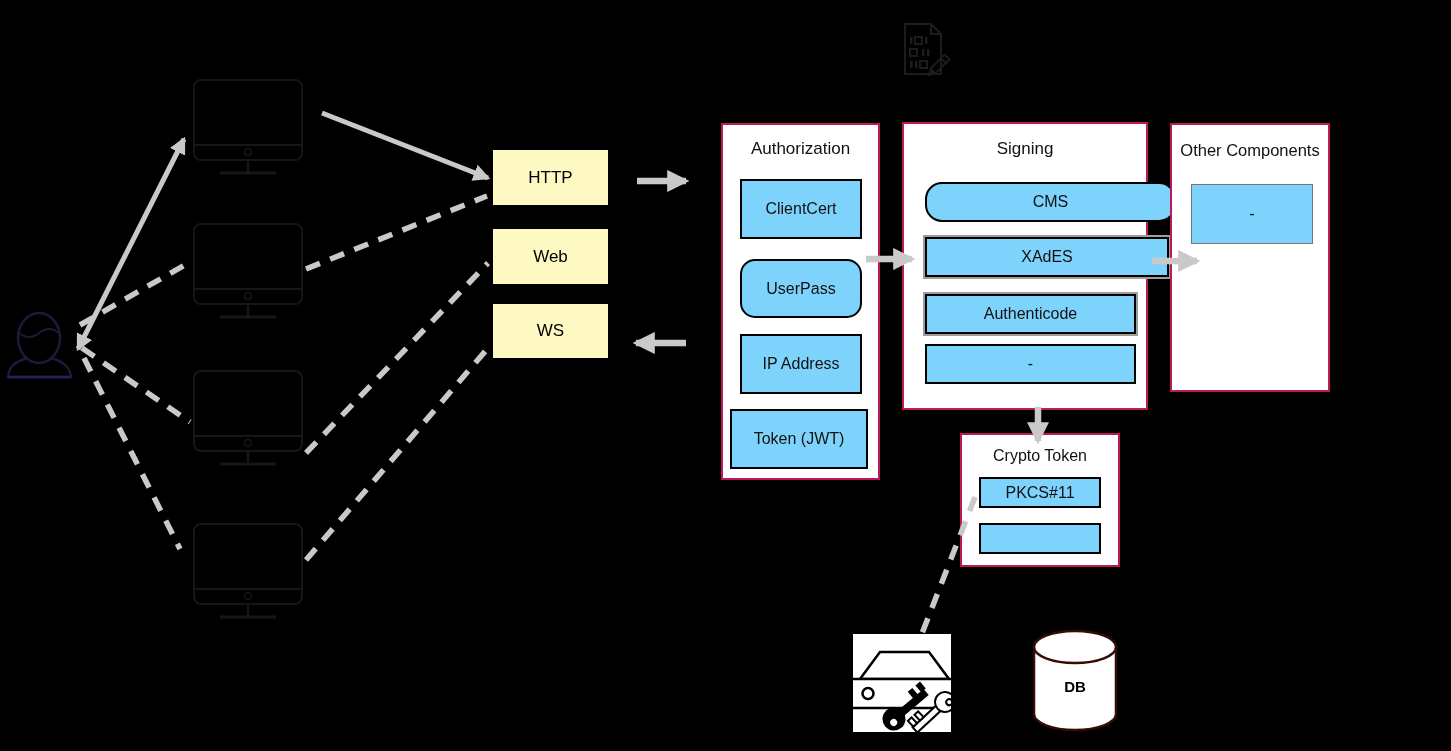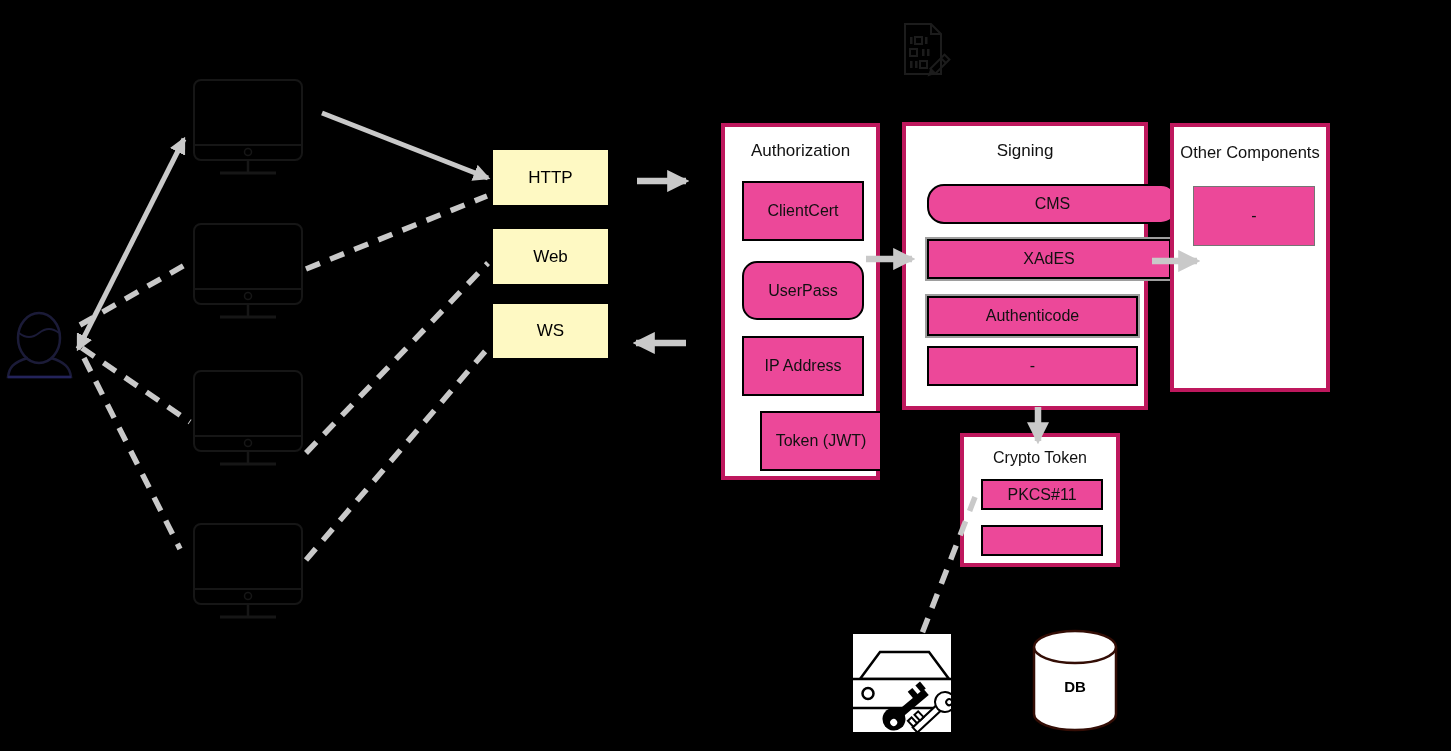--- a/index.html
+++ b/index.html
@@ -2,23 +2,23 @@
 <html><head>
 <meta charset="utf-8">
 <style>
   html,body{margin:0;padding:0;background:#000;}
   .canvas{position:relative;width:1451px;height:751px;background:#000;overflow:hidden;
           font-family:"Liberation Sans",sans-serif;color:#000;}
   .lines-svg{position:absolute;left:0;top:0;z-index:3;pointer-events:none;}
   .box{position:absolute;background:#fef9c3;border:2px solid #000;box-sizing:border-box;
        display:flex;align-items:center;justify-content:center;z-index:2;}
   .iface{font-size:17px;}
-  .panel{position:absolute;background:#fff;border:4px solid #be185d;box-sizing:border-box;z-index:2;}
+  .panel{position:absolute;background:#fff;border:2px solid #be185d;box-sizing:border-box;z-index:2;}
   .panel-title{text-align:center;font-size:17px;color:#111;}
-  .sub{position:absolute;background:#ec4899;border:2px solid #000;box-sizing:border-box;
+  .sub{position:absolute;background:#7dd3fc;border:2px solid #000;box-sizing:border-box;
        display:flex;align-items:center;justify-content:center;font-size:16px;color:#111;}
   .sub.hl{box-shadow:0 0 0 2px #9e9e9e;}
   .sub.gray{border:1.5px solid #757575;}
   .db-label{position:absolute;z-index:4;font-weight:bold;font-size:15px;color:#000;
             text-align:center;}
 </style>
 </head>
 <body>
 
 <div class="canvas">
@@ -31,21 +31,21 @@
   </div>
   <div class="box iface" style="left:491px;top:302px;width:119px;height:58px;">
     <span>WS</span>
   </div>
 
   <div class="panel" style="left:721px;top:123px;width:159px;height:357px;">
     <div class="panel-title" style="margin-top:14px;">Authorization</div>
     <div class="sub" style="left:17px;top:54px;width:122px;height:60px;">ClientCert</div>
     <div class="sub" style="left:17px;top:134px;width:122px;height:59px;border-radius:15px;">UserPass</div>
     <div class="sub" style="left:17px;top:209px;width:122px;height:60px;">IP Address</div>
-    <div class="sub" style="left:35px;top:284px;width:122px;height:60px;">Token (JWT)</div>
+    <div class="sub" style="left:7px;top:284px;width:138px;height:60px;">Token (JWT)</div>
   </div>
 
   <div class="panel" style="left:902px;top:122px;width:246px;height:288px;">
     <div class="panel-title" style="margin-top:15px;">Signing</div>
     <div class="sub" style="left:21px;top:58px;width:251px;height:40px;border-radius:17px;">CMS</div>
     <div class="sub hl" style="left:21px;top:113px;width:244px;height:40px;">XAdES</div>
     <div class="sub hl" style="left:21px;top:170px;width:211px;height:40px;">Authenticode</div>
     <div class="sub" style="left:21px;top:220px;width:211px;height:40px;">-</div>
   </div>
 

